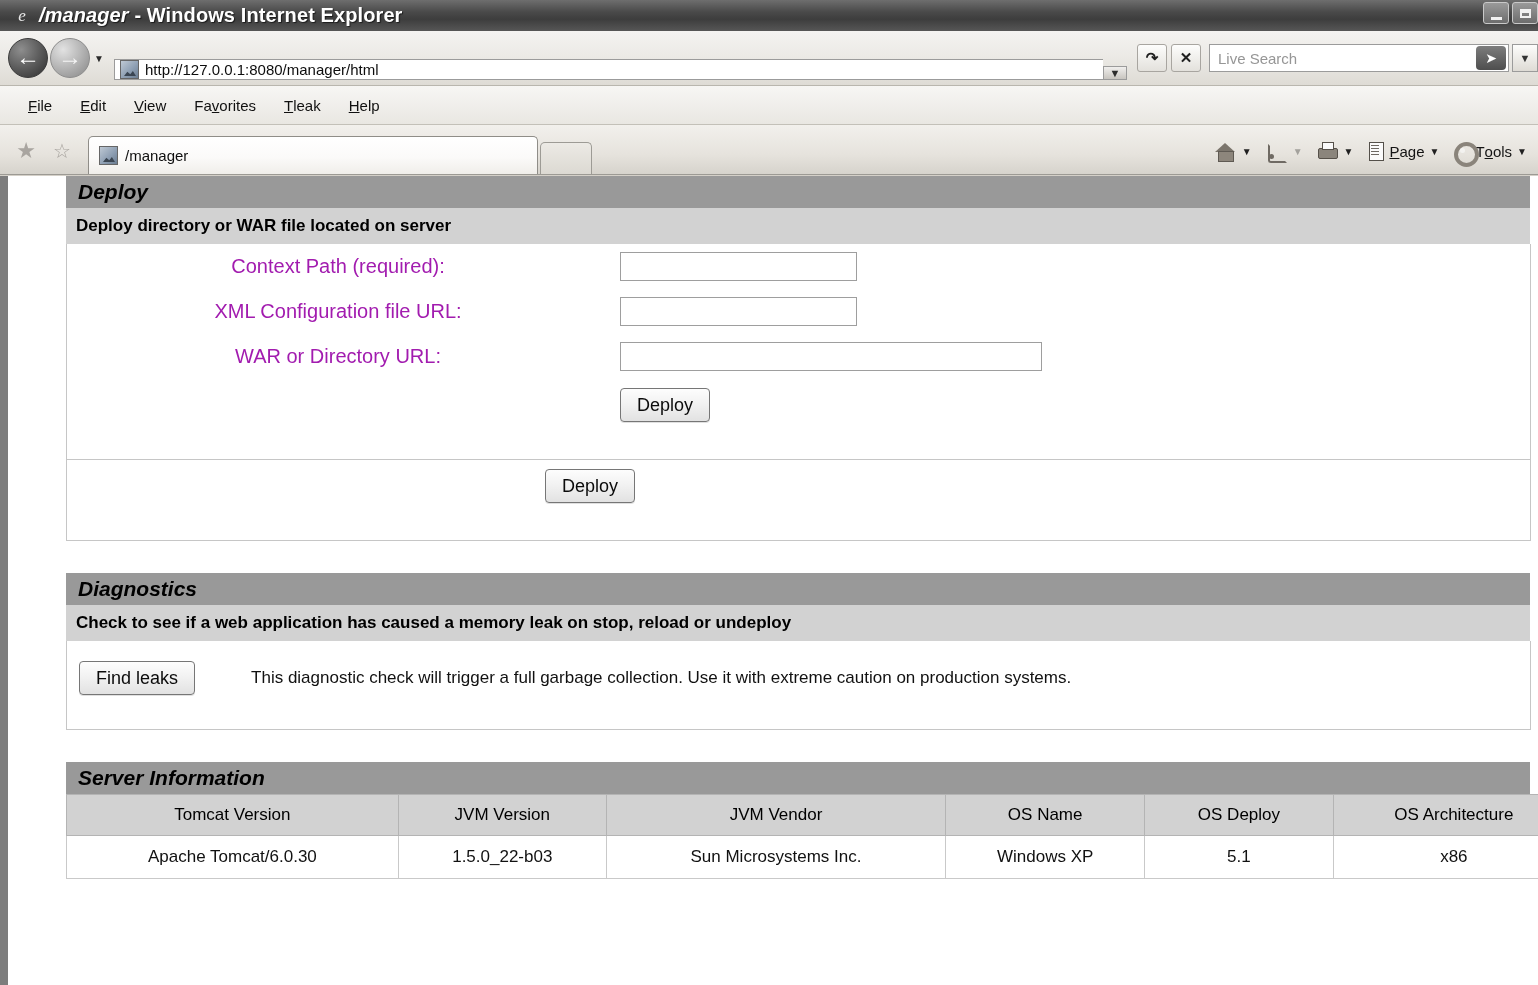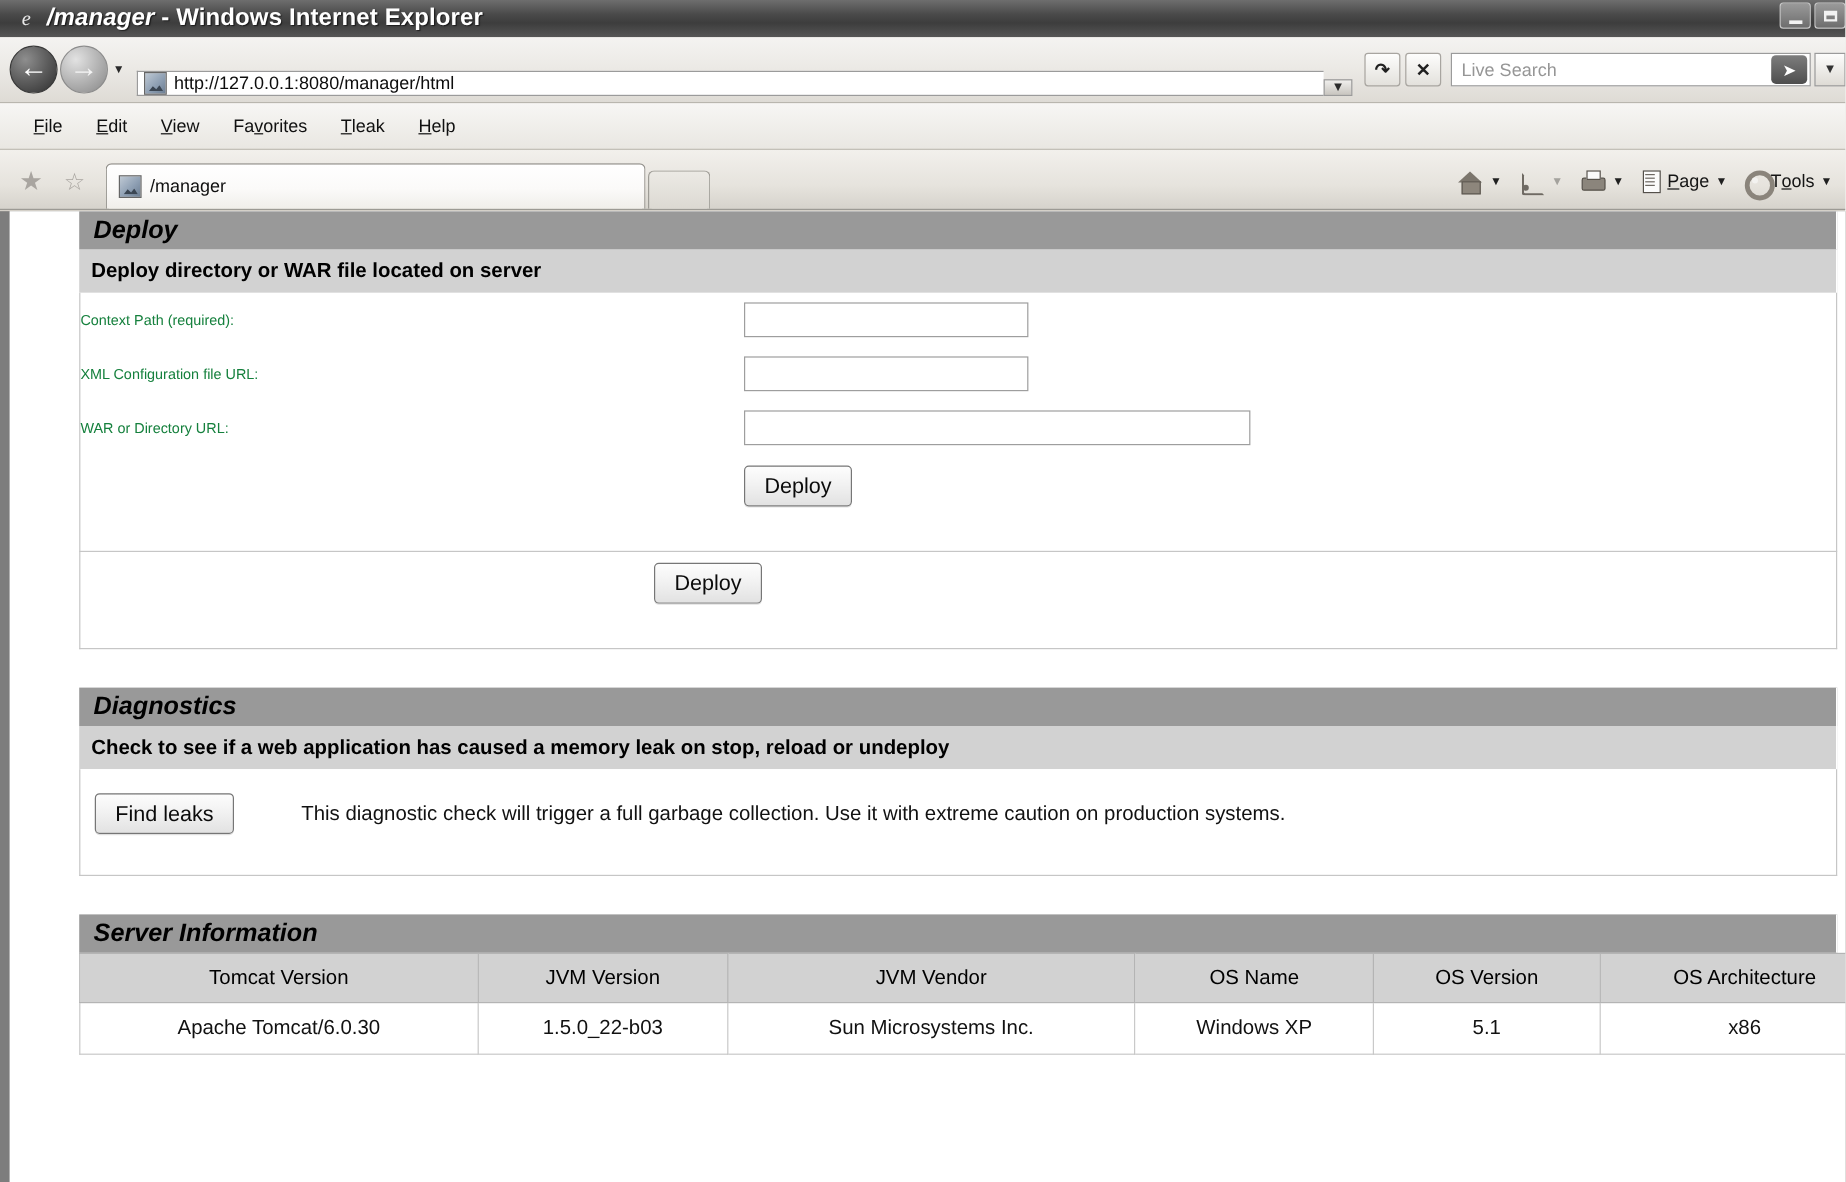--- a/index.html
+++ b/index.html
@@ -328,23 +328,23 @@
     border: 1px solid #c6c6c6;
     border-top: none;
   }
 
   .frow {
     display: flex; align-items: center;
     height: 45px;
   }
   .flabel {
     width: 553px;
-    text-align: left;
+    text-align: center;
     padding-right: 11px;
-    font-size: 12px; color: #15803d;
+    font-size: 20px; color: #a21caf;
     white-space: nowrap;
   }
   .finput {
     height: 29px;
     border: 1px solid #9e9e9e;
     background: #ffffff;
     display: flex; align-items: center;
     padding: 0 4px;
     font-size: 16px; color: #111;
   }
@@ -559,21 +559,21 @@
 
       <div class="sec">
         <div class="sec-title">Server Information</div>
         <table class="srv">
           <thead>
             <tr>
               <th style="width:22%">Tomcat Version</th>
               <th style="width:13.8%">JVM Version</th>
               <th style="width:22.5%">JVM Vendor</th>
               <th style="width:13.2%">OS Name</th>
-              <th style="width:12.5%">OS Version</th>
+              <th style="width:12.5%">OS Deploy</th>
               <th style="width:16%">OS Architecture</th>
             </tr>
           </thead>
           <tbody>
             <tr>
               <td>Apache Tomcat/6.0.30</td>
               <td>1.5.0_22-b03</td>
               <td>Sun Microsystems Inc.</td>
               <td>Windows XP</td>
               <td>5.1</td>

